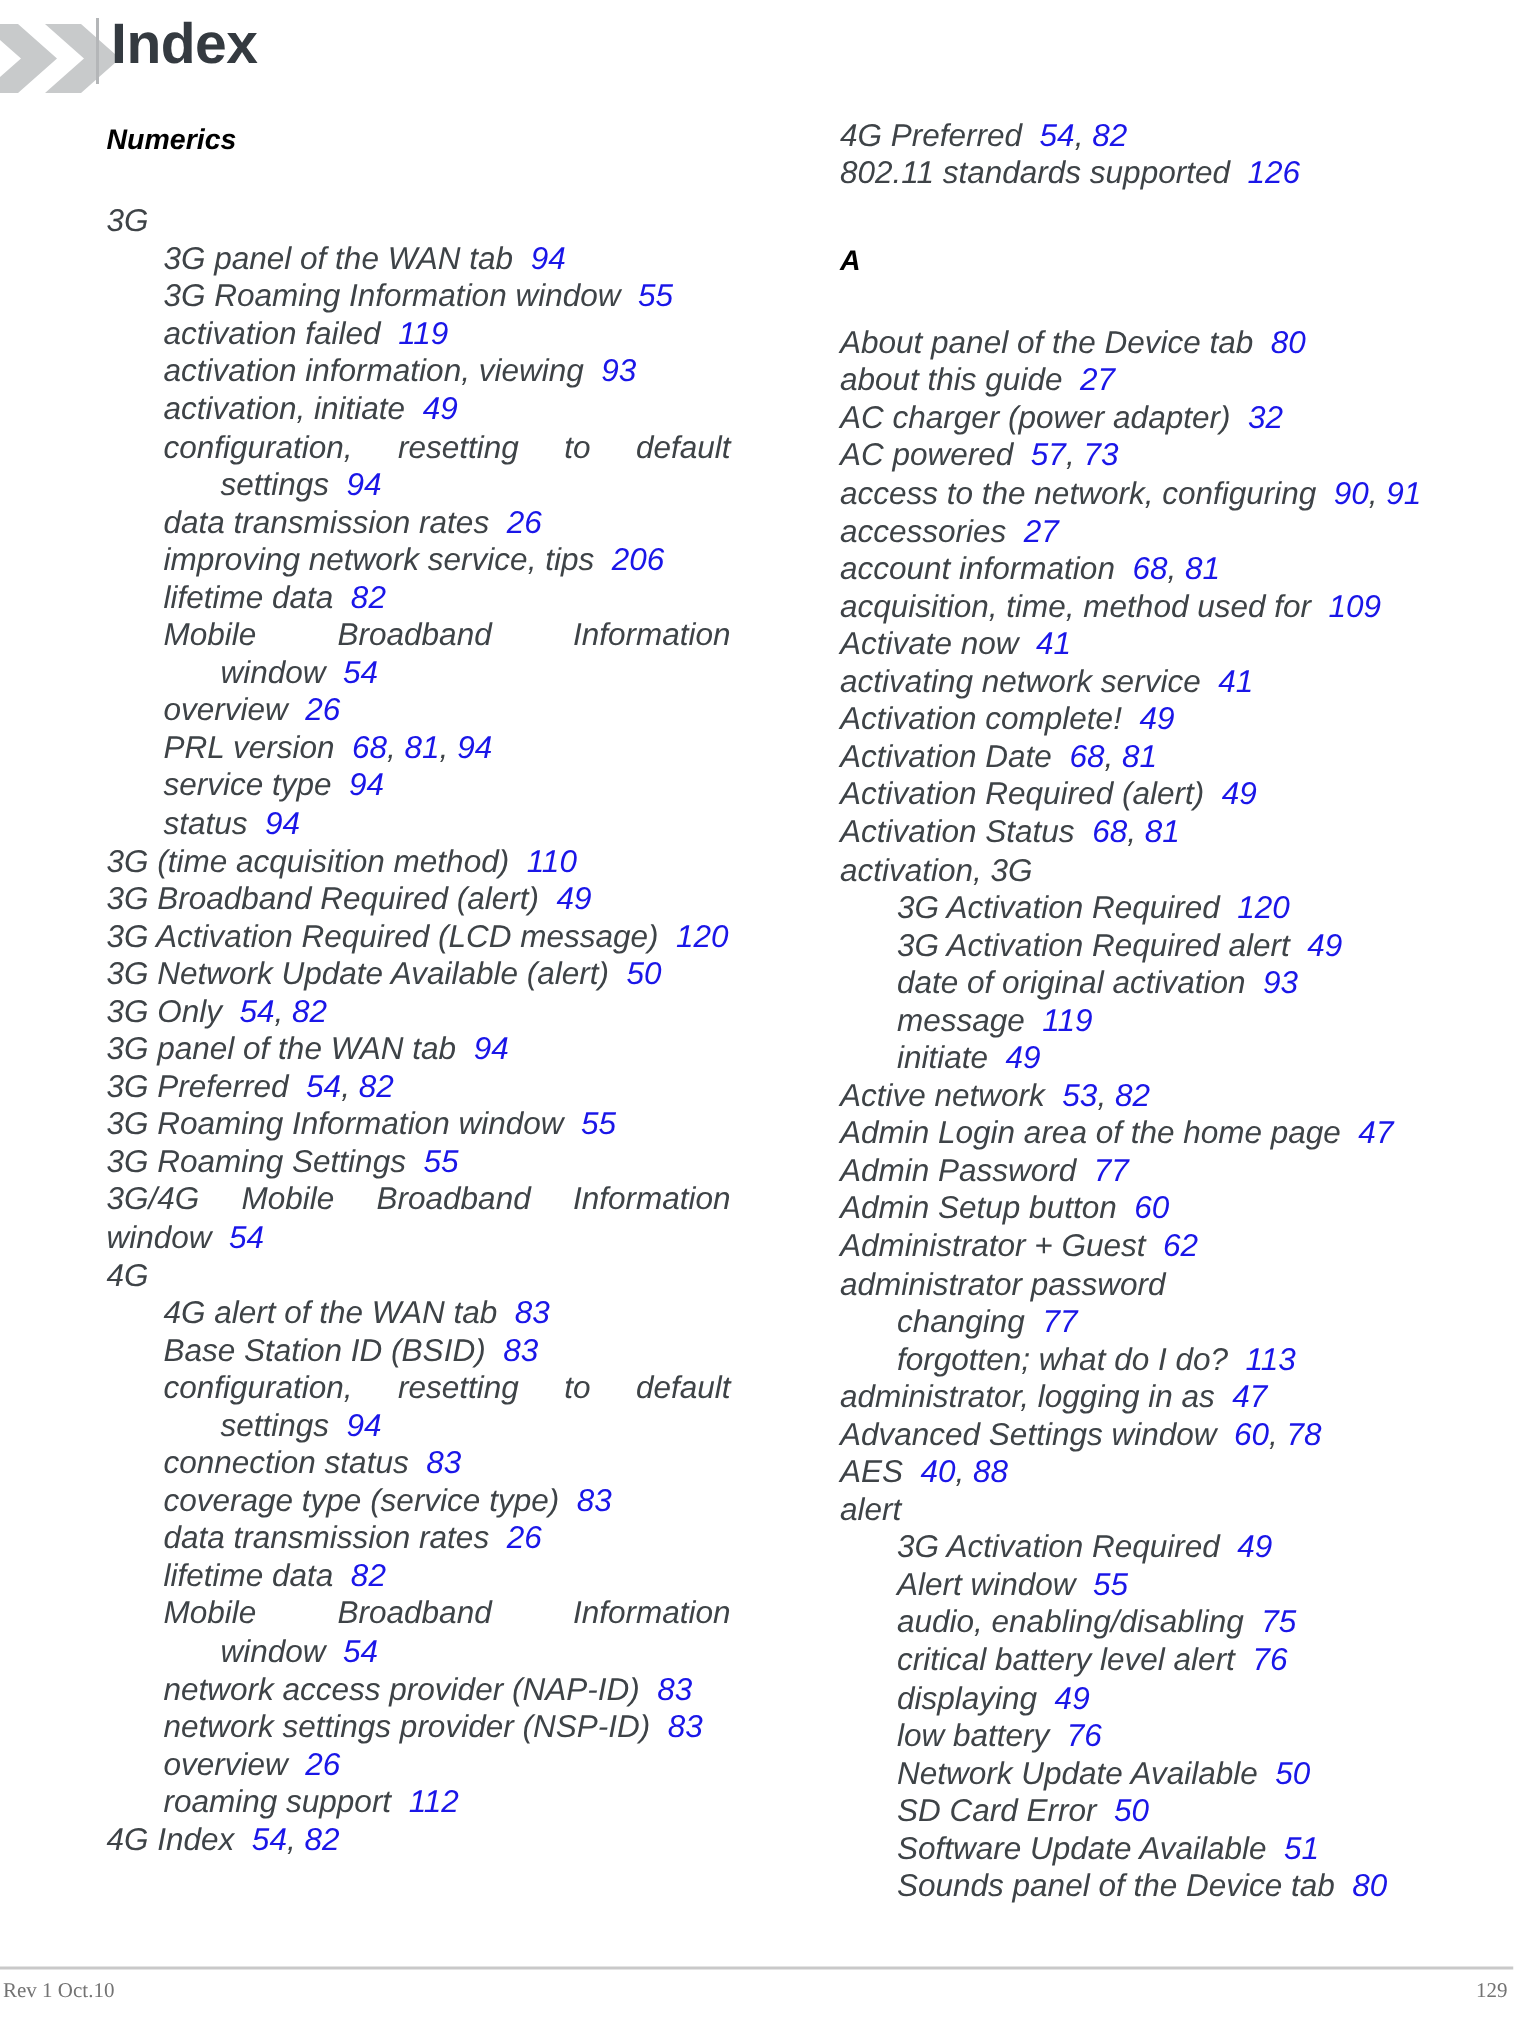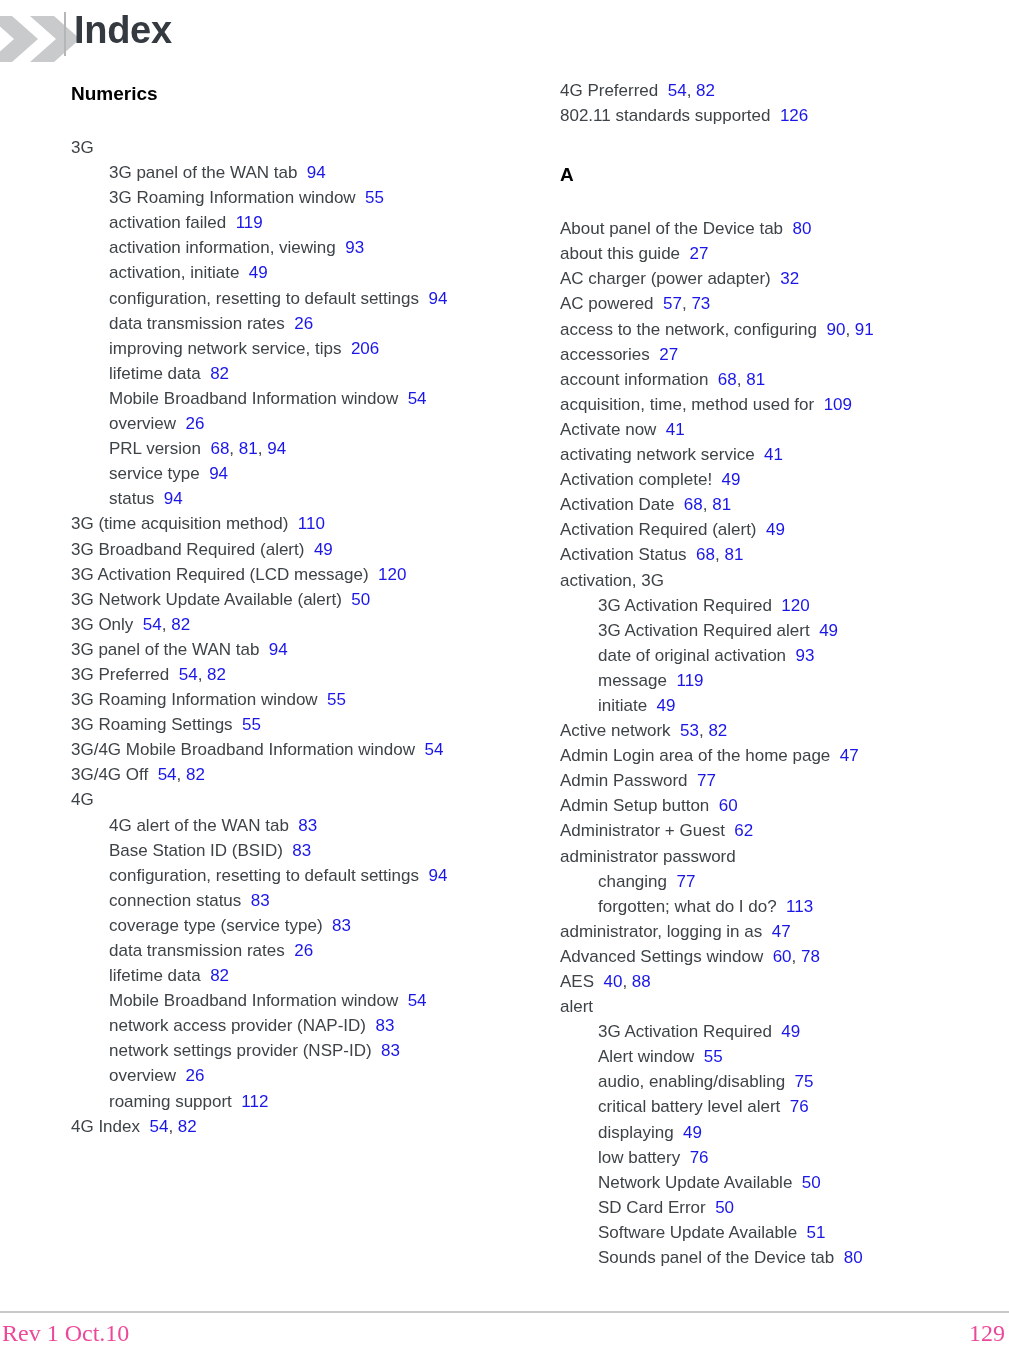--- a/index.html
+++ b/index.html
@@ -54,37 +54,38 @@
   .columns {
     position: absolute;
     left: 0;
     top: 78px;
     width: 1009px;
   }
   .col {
     position: absolute;
     top: 0;
     width: 416px;
+    font-style: italic;
   }
   .col-left  { left: 71px; }
   .col-right { left: 560px; }
 
   .section-heading {
     font-size: 19px;
     font-weight: bold;
     color: #000000;
     line-height: 22px;
     margin: 0 0 0 0;
   }
   .section-heading.numerics { padding-top: 5px; }
   .heading-gap-after { height: 30px; }
   .heading-gap-before { height: 36px; }
 
   .entries {
-    font-size: 17px;
+    font-size: 21px;
     line-height: 25.1px;
     color: #3e4347;
   }
   .entry {
     margin: 0;
     text-align: justify;
     text-justify: inter-word;
   }
   .lvl1 { padding-left: 0px; }
   .lvl2 { padding-left: 38px; }
@@ -110,22 +111,22 @@
     height: 2px;
     background: #c9c9c9;
   }
   .footer {
     position: absolute;
     left: 0;
     top: 1320px;
     width: 1009px;
     height: 28px;
     font-family: "Liberation Serif", serif;
-    font-size: 24px;
-    color: #ec4899;
+    font-size: 14px;
+    color: #737373;
   }
   .footer-left {
     position: absolute;
     left: 2px;
     top: 0;
   }
   .footer-right {
     position: absolute;
     right: 4px;
     top: 0;
@@ -167,21 +168,20 @@
           <div class="entry lvl1"><span>3G (time acquisition method)</span>&nbsp;&nbsp;<span class="pg">110</span></div>
           <div class="entry lvl1"><span>3G Broadband Required (alert)</span>&nbsp;&nbsp;<span class="pg">49</span></div>
           <div class="entry lvl1"><span>3G Activation Required (LCD message)</span>&nbsp;&nbsp;<span class="pg">120</span></div>
           <div class="entry lvl1"><span>3G Network Update Available (alert)</span>&nbsp;&nbsp;<span class="pg">50</span></div>
           <div class="entry lvl1"><span>3G Only</span>&nbsp;&nbsp;<span class="pg">54</span><span class="sep">,&nbsp;</span><span class="pg">82</span></div>
           <div class="entry lvl1"><span>3G panel of the WAN tab</span>&nbsp;&nbsp;<span class="pg">94</span></div>
           <div class="entry lvl1"><span>3G Preferred</span>&nbsp;&nbsp;<span class="pg">54</span><span class="sep">,&nbsp;</span><span class="pg">82</span></div>
           <div class="entry lvl1"><span>3G Roaming Information window</span>&nbsp;&nbsp;<span class="pg">55</span></div>
           <div class="entry lvl1"><span>3G Roaming Settings</span>&nbsp;&nbsp;<span class="pg">55</span></div>
           <div class="entry lvl1 wrap"><span>3G/4G Mobile Broadband Information window</span>&nbsp;&nbsp;<span class="pg">54</span></div>
-          <div class="entry lvl1"><span>3G/4G Off</span>&nbsp;&nbsp;<span class="pg">54</span><span class="sep">,&nbsp;</span><span class="pg">82</span></div>
           <div class="entry lvl1"><span>4G</span></div>
           <div class="entry lvl2"><span>4G alert of the WAN tab</span>&nbsp;&nbsp;<span class="pg">83</span></div>
           <div class="entry lvl2"><span>Base Station ID (BSID)</span>&nbsp;&nbsp;<span class="pg">83</span></div>
           <div class="entry lvl2 wrap"><span>configuration, resetting to default settings</span>&nbsp;&nbsp;<span class="pg">94</span></div>
           <div class="entry lvl2"><span>connection status</span>&nbsp;&nbsp;<span class="pg">83</span></div>
           <div class="entry lvl2"><span>coverage type (service type)</span>&nbsp;&nbsp;<span class="pg">83</span></div>
           <div class="entry lvl2"><span>data transmission rates</span>&nbsp;&nbsp;<span class="pg">26</span></div>
           <div class="entry lvl2"><span>lifetime data</span>&nbsp;&nbsp;<span class="pg">82</span></div>
           <div class="entry lvl2 wrap"><span>Mobile Broadband Information window</span>&nbsp;&nbsp;<span class="pg">54</span></div>
           <div class="entry lvl2"><span>network access provider (NAP-ID)</span>&nbsp;&nbsp;<span class="pg">83</span></div>

